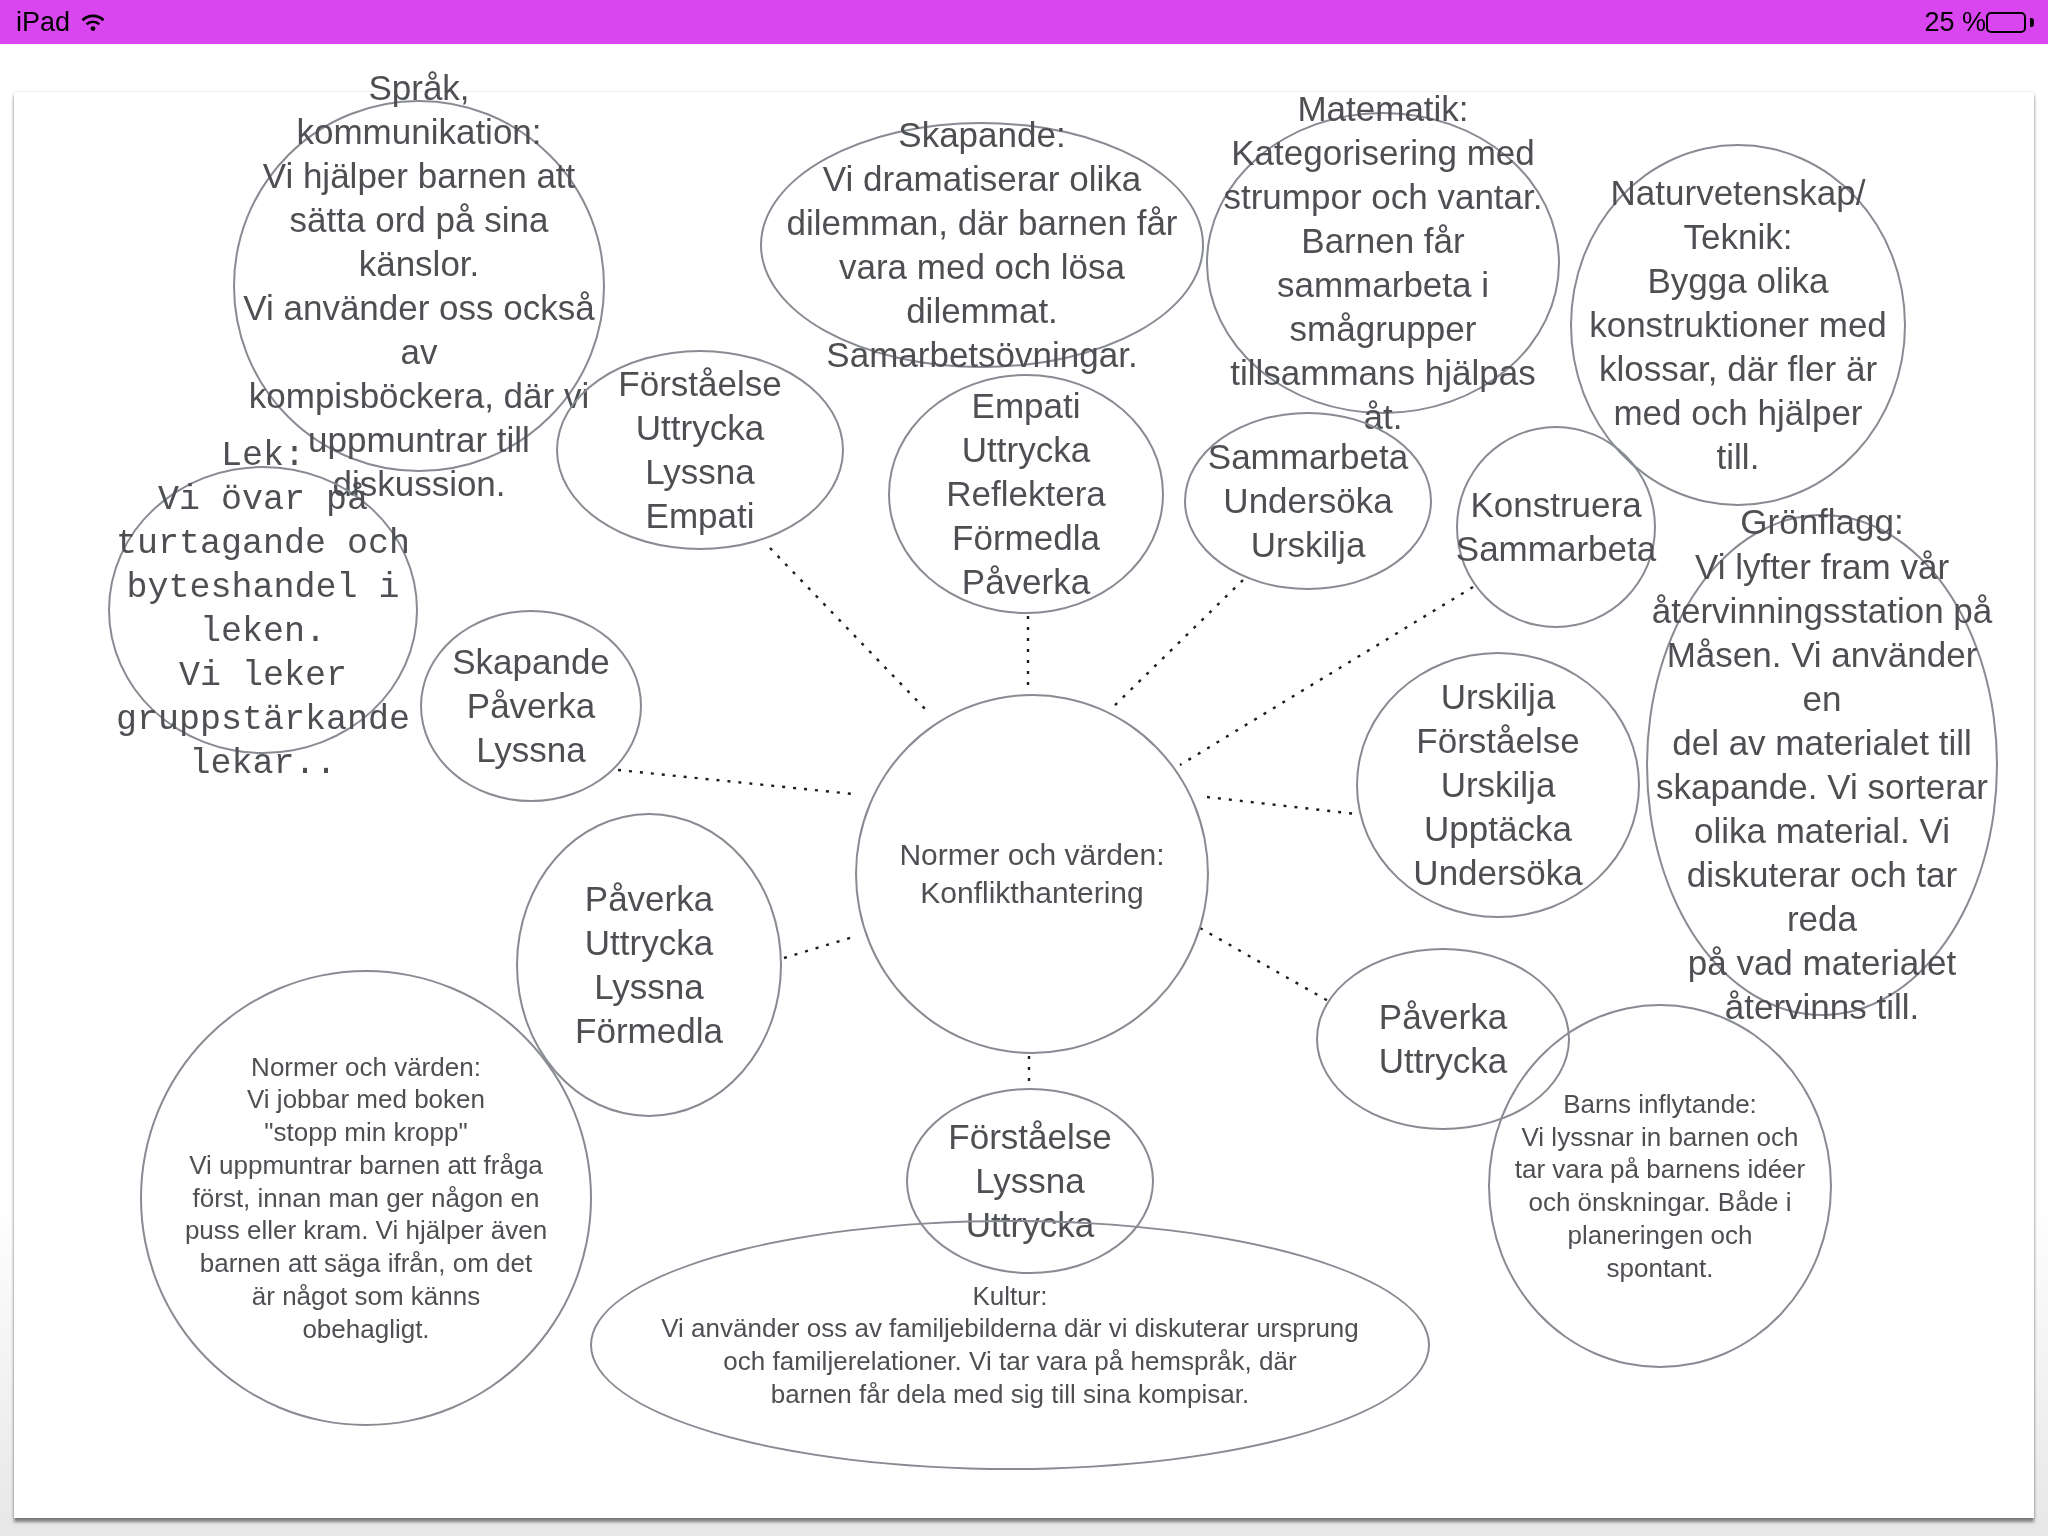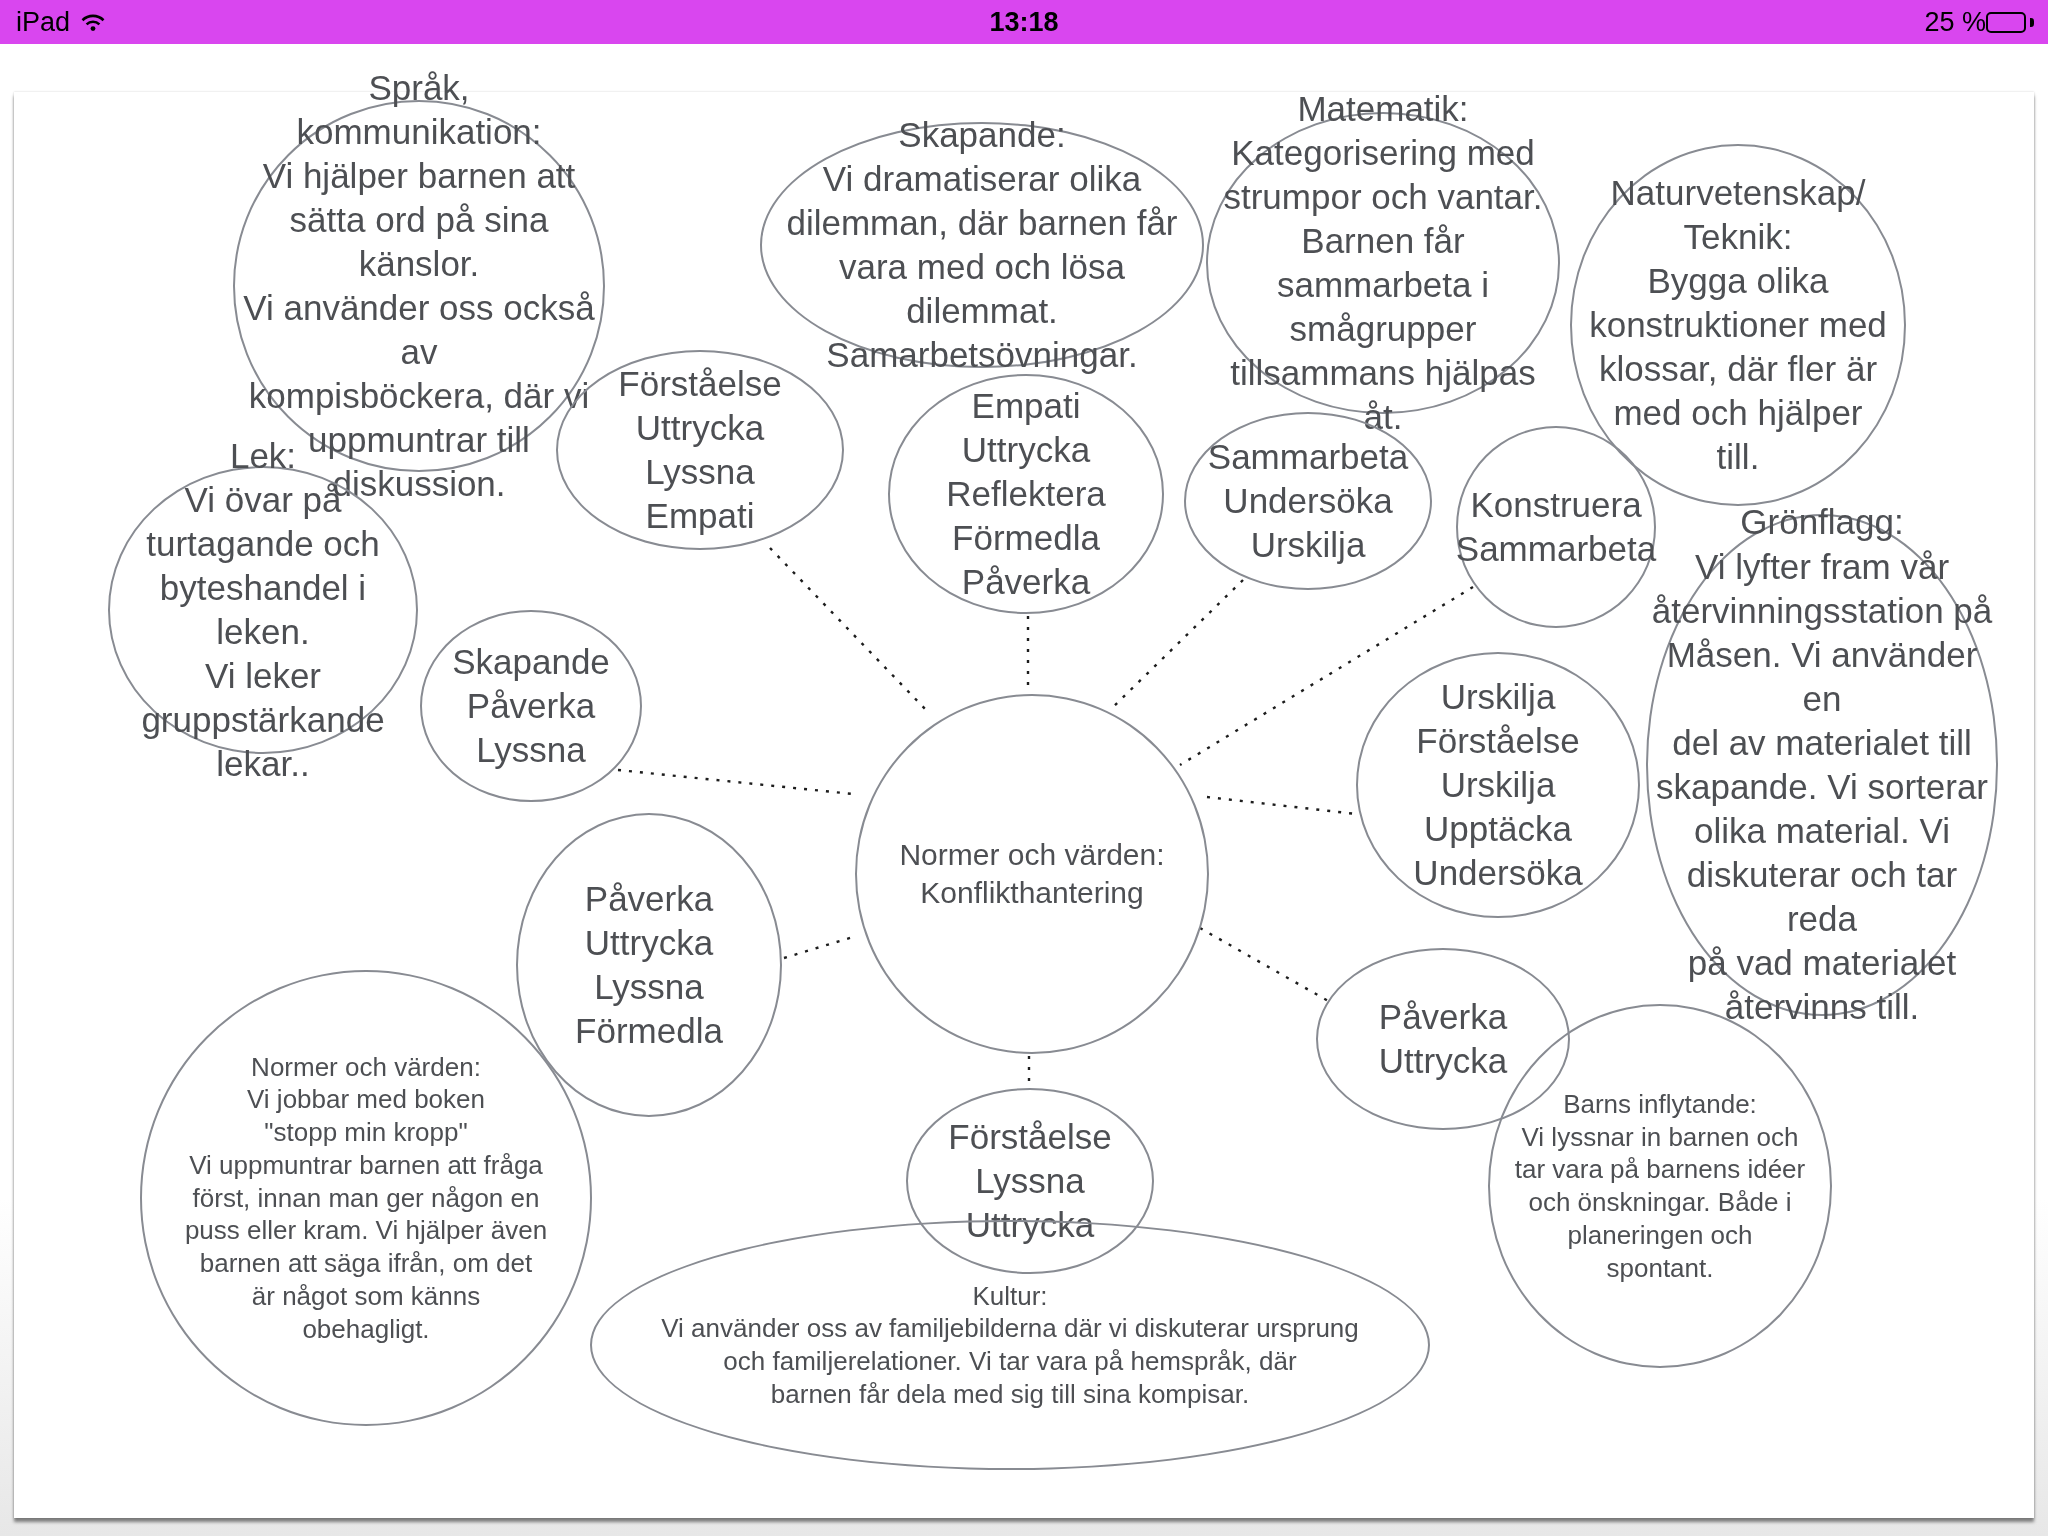--- a/index.html
+++ b/index.html
@@ -50,21 +50,20 @@
   <div class="sb-left">
     <span>iPad</span>
     <span style="display:inline-flex;">
       <svg width="26" height="20" viewBox="0 0 26 20">
         <path d="M2.5 8.2 A 15 15 0 0 1 23.5 8.2" fill="none" stroke="#000" stroke-width="2.6"></path>
         <path d="M6.6 12.4 A 9.2 9.2 0 0 1 19.4 12.4" fill="none" stroke="#000" stroke-width="2.6"></path>
         <circle cx="13" cy="16.6" r="2.4" fill="#000"></circle>
       </svg>
     </span>
   </div>
-  <div class="sb-center">13:18</div>
   <div class="sb-right">
     <span>25 %</span>
     <span class="batt">
       <span class="batt-body"><span class="batt-fill"></span></span>
       <span class="batt-nub"></span>
     </span>
   </div>
 </div>
 
 <div class="page"></div>
@@ -123,21 +122,21 @@
 Teknik:
 Bygga olika
 konstruktioner med
 klossar, där fler är
 med och hjälper
 till.</div>
 
 <div class="bubble" style="left:1456px;top:426px;width:200px;height:202px;">Konstruera
 Sammarbeta</div>
 
-<div class="bubble" style="left:108px;top:466px;width:310px;height:288px;">Lek:
+<div class="bubble" style="left:108px;top:466px;width:310px;height:288px;font-family:Liberation Mono, monospace;">Lek:
 Vi övar på
 turtagande och
 byteshandel i leken.
 Vi leker
 gruppstärkande
 lekar..</div>
 
 <div class="bubble" style="left:420px;top:610px;width:222px;height:192px;">Skapande
 Påverka
 Lyssna</div>

